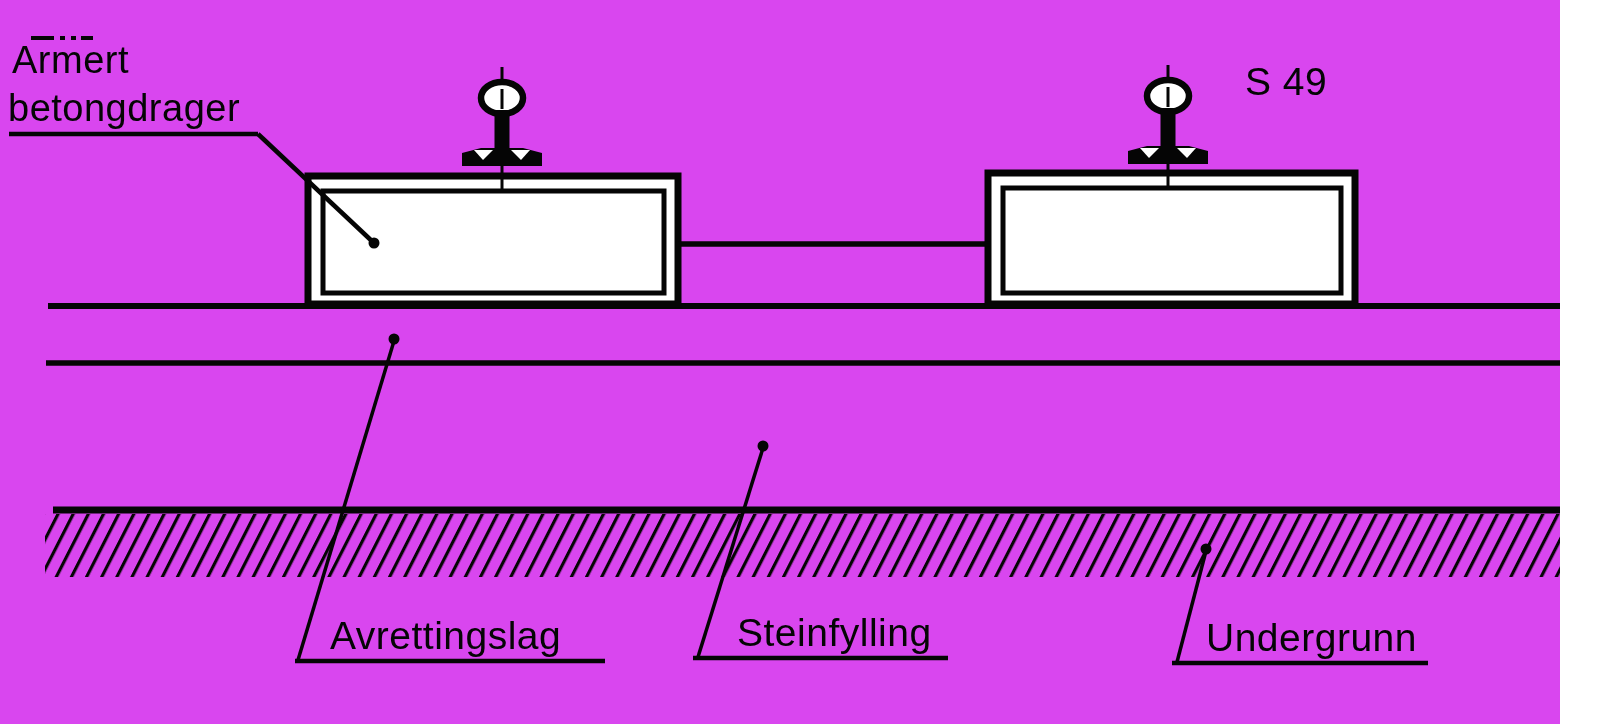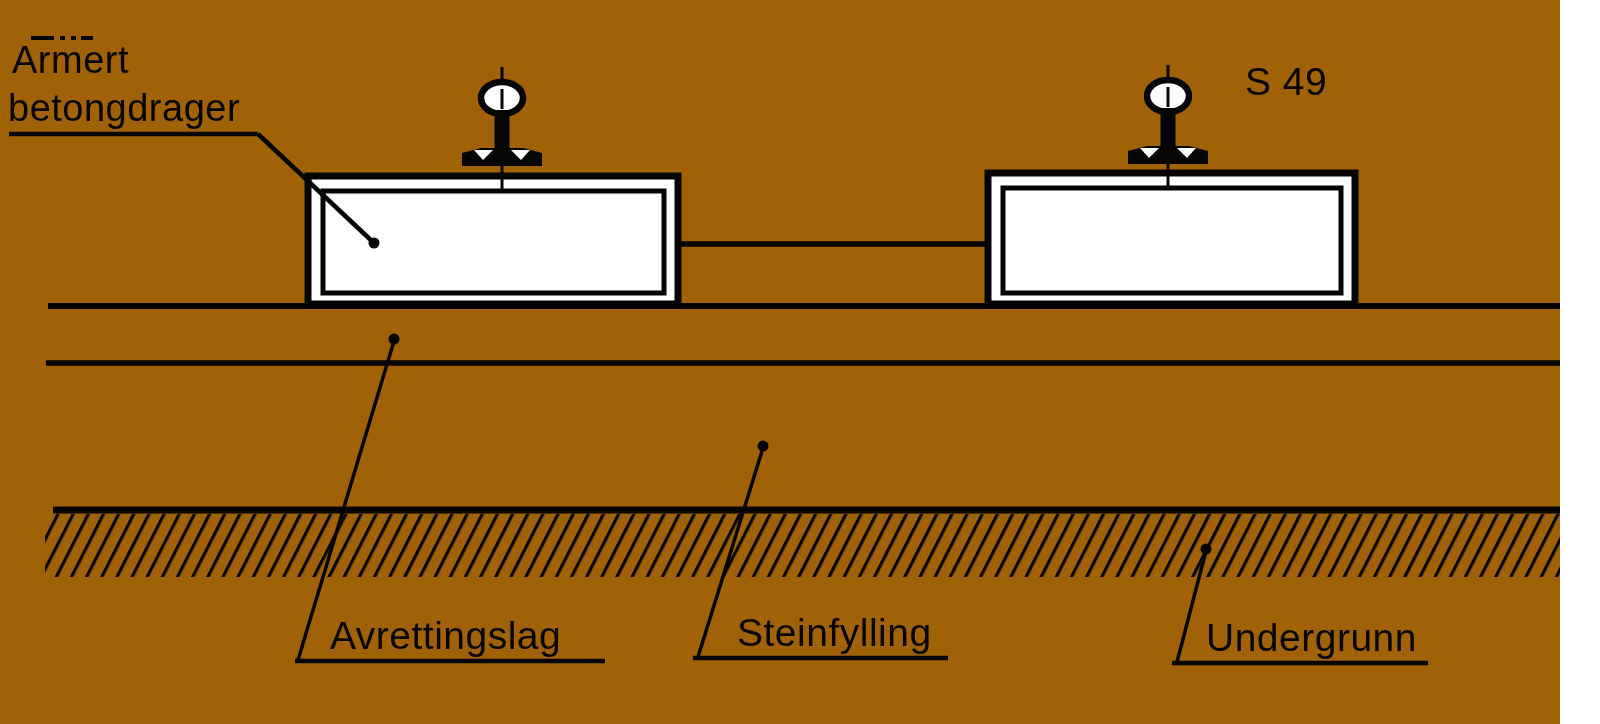--- a/index.html
+++ b/index.html
@@ -1,19 +1,19 @@
 <!DOCTYPE html>
 <html><head>
 <meta charset="utf-8">
 <style>
   html,body{margin:0;padding:0;background:#ffffff;}
   .stage{
     position:relative;
     width:1560px;height:724px;
-    background:#a16207;
+    background:#d946ef;
     overflow:hidden;
     font-family:"Liberation Sans", sans-serif;
   }
   svg{position:absolute;left:0;top:0;}
   text{
     font-family:"Liberation Sans", sans-serif;
     fill:#050505;
     letter-spacing:0.5px;
   }
   .lbl{font-size:39px;}

